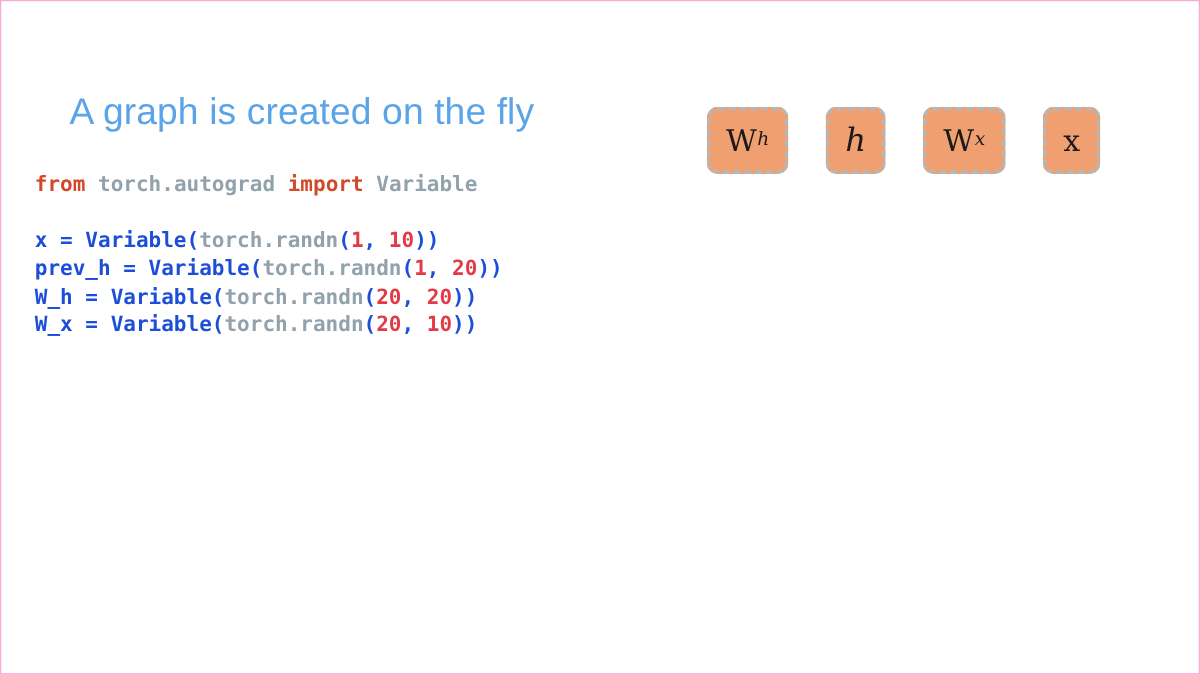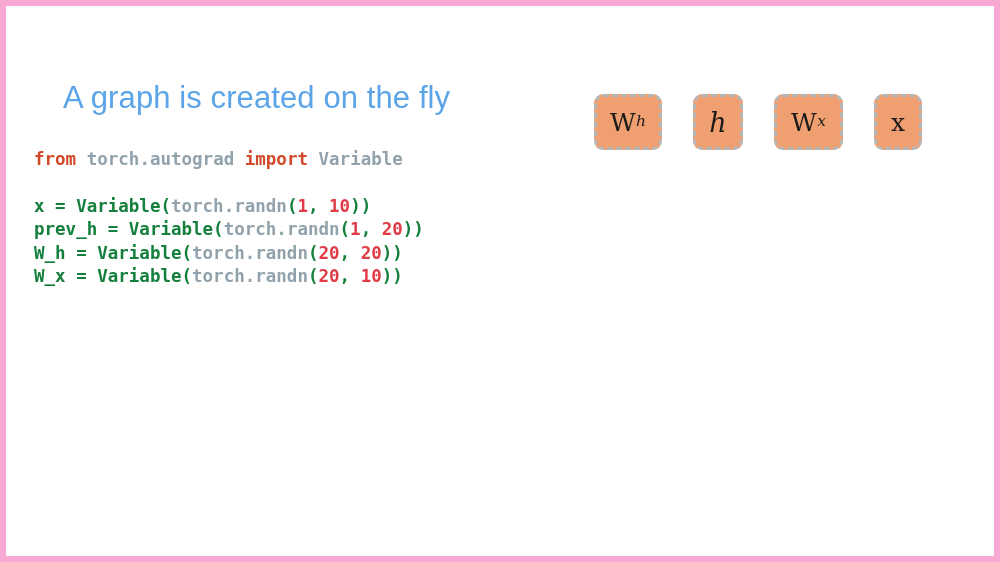--- a/index.html
+++ b/index.html
@@ -5,21 +5,21 @@
   html, body {
     margin: 0;
     padding: 0;
     background: #ffffff;
   }
   #slide {
     position: relative;
     width: 1000px;
     height: 562px;
     background: #ffffff;
-    border: 6px solid #f9a8d4;
+    border: 1px solid #f9a8d4;
     box-sizing: border-box;
     overflow: hidden;
     font-family: "Liberation Sans", sans-serif;
   }
 
   
   #slide-title {
     position: absolute;
     left: 57px;
     top: 74px;
@@ -41,21 +41,21 @@
     font-weight: bold;
     line-height: 23.4px;
     white-space: pre;
     color: #5F737F;
   }
   .code-line { white-space: pre; }
   .code-line.blank { height: 23.4px; }
 
   .tok-kw      { color: #D2492A; }   
   .tok-mod     { color: #92A2AC; }   
-  .tok-plain   { color: #15803d; }   
+  .tok-plain   { color: #1d4ed8; }   
   .tok-num     { color: #E03B46; }   
 
   
   .node-box {
     position: absolute;
     background: #F0A070;
     border: 3px dashed #B6B6B6;
     border-radius: 9px;
     box-sizing: border-box;
     display: flex;

